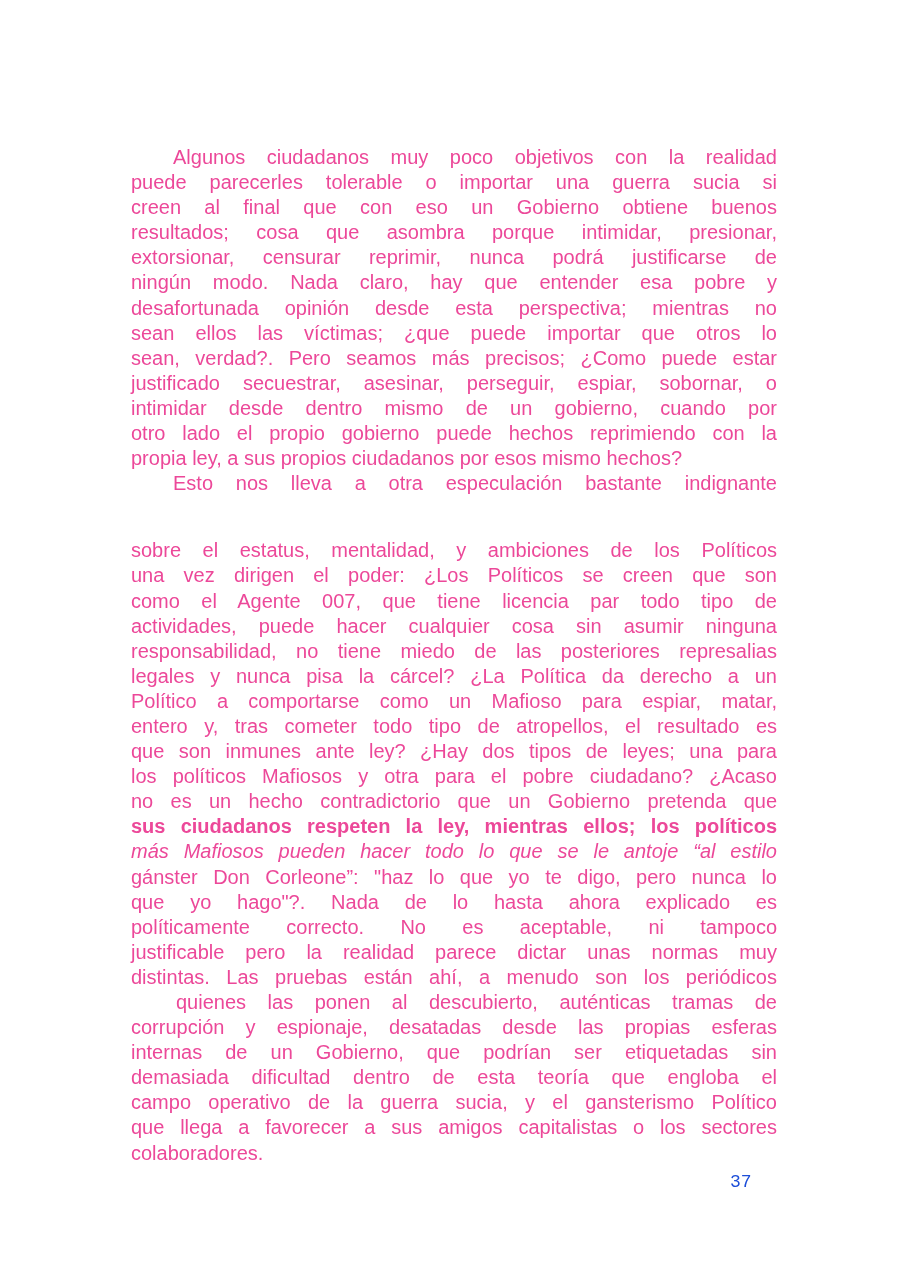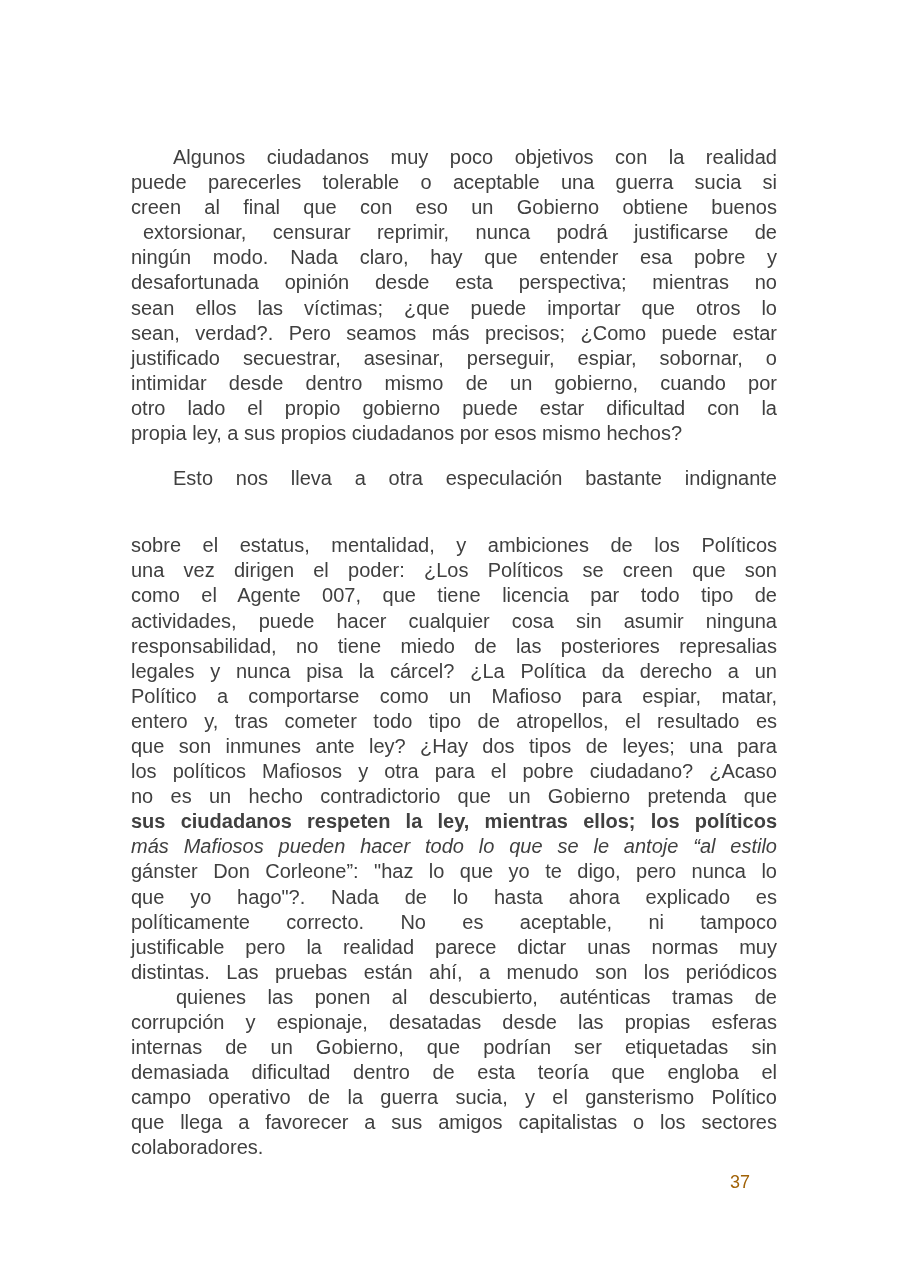--- a/index.html
+++ b/index.html
@@ -6,62 +6,63 @@
   body { width: 905px; height: 1280px; position: relative; overflow: hidden; }
   .page { position: absolute; left: 0; top: 0; width: 905px; height: 1280px; background: #ffffff; }
   .text-block {
     position: absolute;
     left: 131px;
     top: 145px;
     width: 646px;
     font-family: "Liberation Sans", sans-serif;
     font-size: 20px;
     line-height: 25.1px;
-    color: #404040;
+    color: #ec4899;
   }
   .line {
     display: block;
     white-space: nowrap;
     text-align: justify;
     text-align-last: justify;
     height: 25.1px;
     overflow: visible;
   }
   .line.last { text-align-last: left; }
   .line.indent { padding-left: 42px; }
   .page-number {
     position: absolute;
     left: 730px;
     top: 1172px;
-    font-family: Liberation Sans, sans-serif;
+    font-family: Liberation Mono, monospace;
     font-size: 18px;
-    color: #a16207;
+    color: #1d4ed8;
   }
 </style>
 </head>
 <body>
 
 <div class="page">
   <div class="text-block">
     <div class="paragraph">
       <span class="line indent" style="white-space: normal;">Algunos ciudadanos muy poco objetivos con la realidad</span>
-      <span class="line" style="white-space: normal;">puede parecerles tolerable o aceptable una guerra sucia si</span>
+      <span class="line" style="white-space: normal;">puede parecerles tolerable o importar una guerra sucia si</span>
       <span class="line" style="white-space: normal;">creen al final que con eso un Gobierno obtiene buenos</span>
-      <span class="line" style="white-space: normal; margin-left: 12px;">extorsionar, censurar reprimir, nunca podrá justificarse de</span>
+      <span class="line" style="white-space: normal;">resultados; cosa que asombra porque intimidar, presionar,</span>
+      <span class="line" style="white-space: normal;">extorsionar, censurar reprimir, nunca podrá justificarse de</span>
       <span class="line" style="white-space: normal;">ningún modo. Nada claro, hay que entender esa pobre y</span>
       <span class="line" style="white-space: normal;">desafortunada opinión desde esta perspectiva; mientras no</span>
       <span class="line" style="white-space: normal;">sean ellos las víctimas; ¿que puede importar que otros lo</span>
       <span class="line" style="white-space: normal;">sean, verdad?.  Pero seamos más precisos; ¿Como puede estar</span>
       <span class="line" style="white-space: normal;">justificado secuestrar, asesinar, perseguir, espiar, sobornar, o</span>
       <span class="line" style="white-space: normal;">intimidar desde dentro mismo de un gobierno, cuando por</span>
-      <span class="line" style="white-space: normal;">otro lado el propio gobierno puede estar dificultad con la</span>
+      <span class="line" style="white-space: normal;">otro lado el propio gobierno puede hechos reprimiendo con la</span>
       <span class="line last" style="white-space: normal;">propia ley, a sus propios ciudadanos por esos mismo hechos?</span>
     </div>
     <div class="paragraph">
-      <span class="line indent" style="white-space: normal; margin-top: 20px;">Esto nos lleva a otra especulación bastante indignante</span>
+      <span class="line indent" style="white-space: normal;">Esto nos lleva a otra especulación bastante indignante</span>
       <span class="line" style="white-space: normal; margin-top: 42px;">sobre el estatus, mentalidad, y ambiciones de los Políticos</span>
       <span class="line" style="white-space: normal;">una vez dirigen el poder: ¿Los Políticos se creen que son</span>
       <span class="line" style="white-space: normal;">como el Agente 007, que tiene licencia par todo tipo de</span>
       <span class="line" style="white-space: normal;">actividades, puede hacer cualquier cosa sin asumir ninguna</span>
       <span class="line" style="white-space: normal;">responsabilidad, no tiene miedo de las posteriores represalias</span>
       <span class="line" style="white-space: normal;">legales y nunca pisa la cárcel? ¿La Política da derecho a un</span>
       <span class="line" style="white-space: normal;">Político a comportarse como un Mafioso para espiar, matar,</span>
       <span class="line" style="white-space: normal;">entero y, tras cometer todo tipo de atropellos, el resultado es</span>
       <span class="line" style="white-space: normal;">que son inmunes ante ley? ¿Hay dos tipos de leyes; una para</span>
       <span class="line" style="white-space: normal;">los políticos Mafiosos y otra para el pobre ciudadano? ¿Acaso</span>

